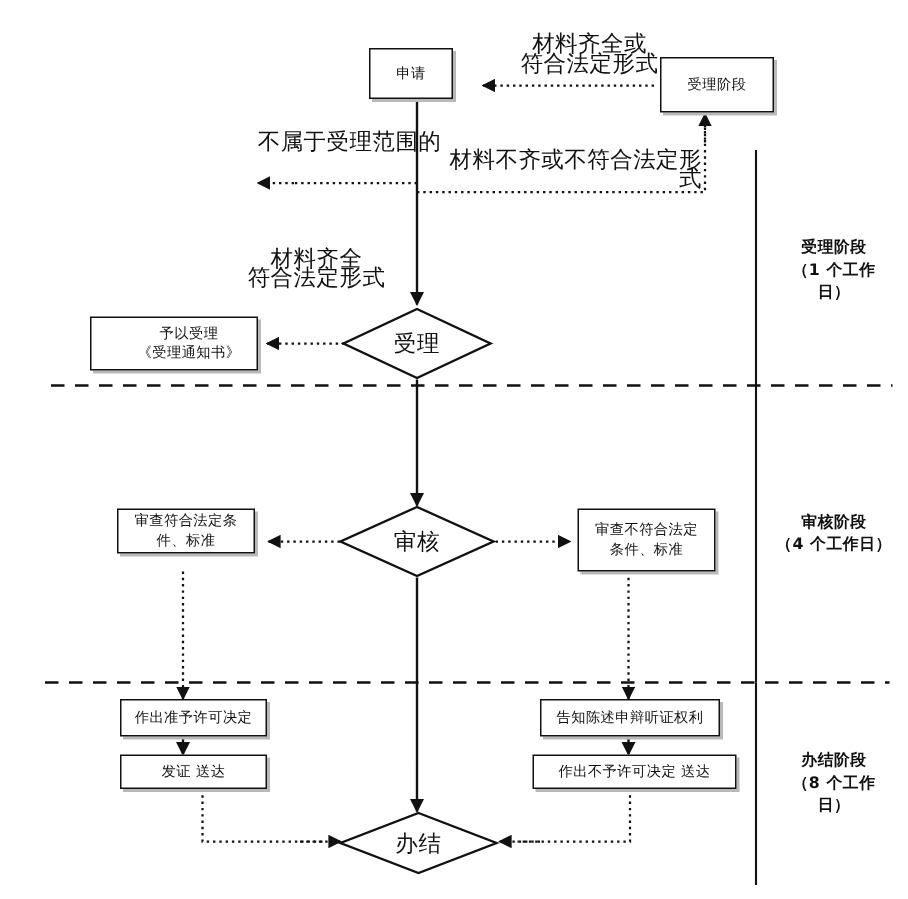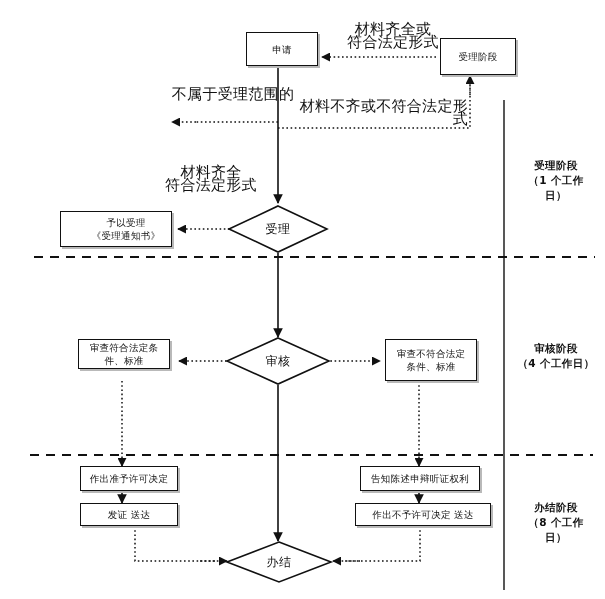--- a/index.html
+++ b/index.html
@@ -44,21 +44,21 @@
   }
   .diamond .dlabel {
     position: absolute;
     left: 0;
     top: 0;
     width: 100%;
     height: 100%;
     display: flex;
     align-items: center;
     justify-content: center;
-    font-size: 12px;
+    font-size: 15px;
     color: #111111;
     letter-spacing: 0.5px;
   }
   
   .caption {
     position: absolute;
     font-size: 15px;
     line-height: 13px;
     color: #111111;
     text-align: center;
@@ -150,21 +150,21 @@
 
     <path class="dotted-line" d="M 135 526 L 135 561 L 216 561"></path>
     <line class="dotted-line" x1="200" y1="561" x2="227" y2="561" marker-end="url(#arrowd)"></line>
 
     <line class="solid-line" x1="419" y1="491" x2="419" y2="503" marker-end="url(#arrow)"></line>
 
     <path class="dotted-line" d="M 420 526 L 420 561 L 345 561"></path>
     <line class="dotted-line" x1="360" y1="561" x2="333" y2="561" marker-end="url(#arrowd)"></line>
   </svg>
 
-  <div class="node" style="left:246px; top:32px; width:72px; height:34px;">
+  <div class="node" style="left:246px; top:32px; width:56px; height:34px;">
     <span>申请</span>
   </div>
 
   <div class="node" style="left:440px; top:38px; width:76px; height:37px;">
     <span>受理阶段</span>
   </div>
 
 
   <div class="node" style="left:60px; top:211px; width:112px; height:36px;padding-left:20px;">
     <span>予以受理

